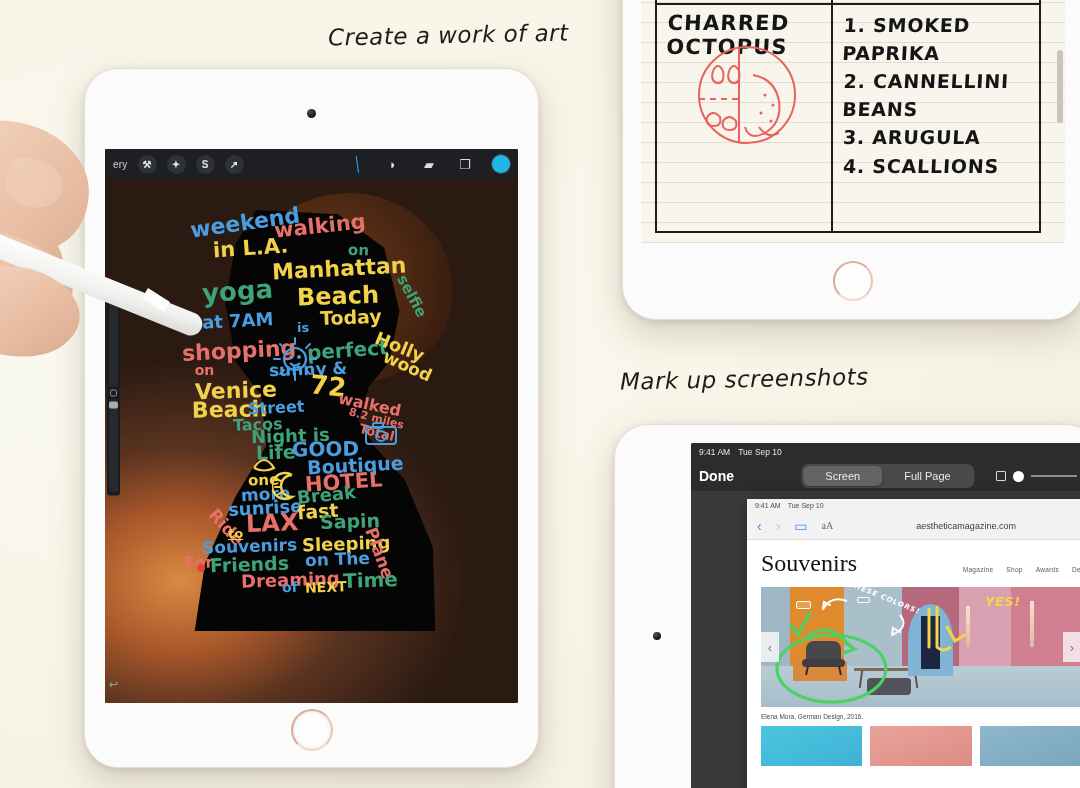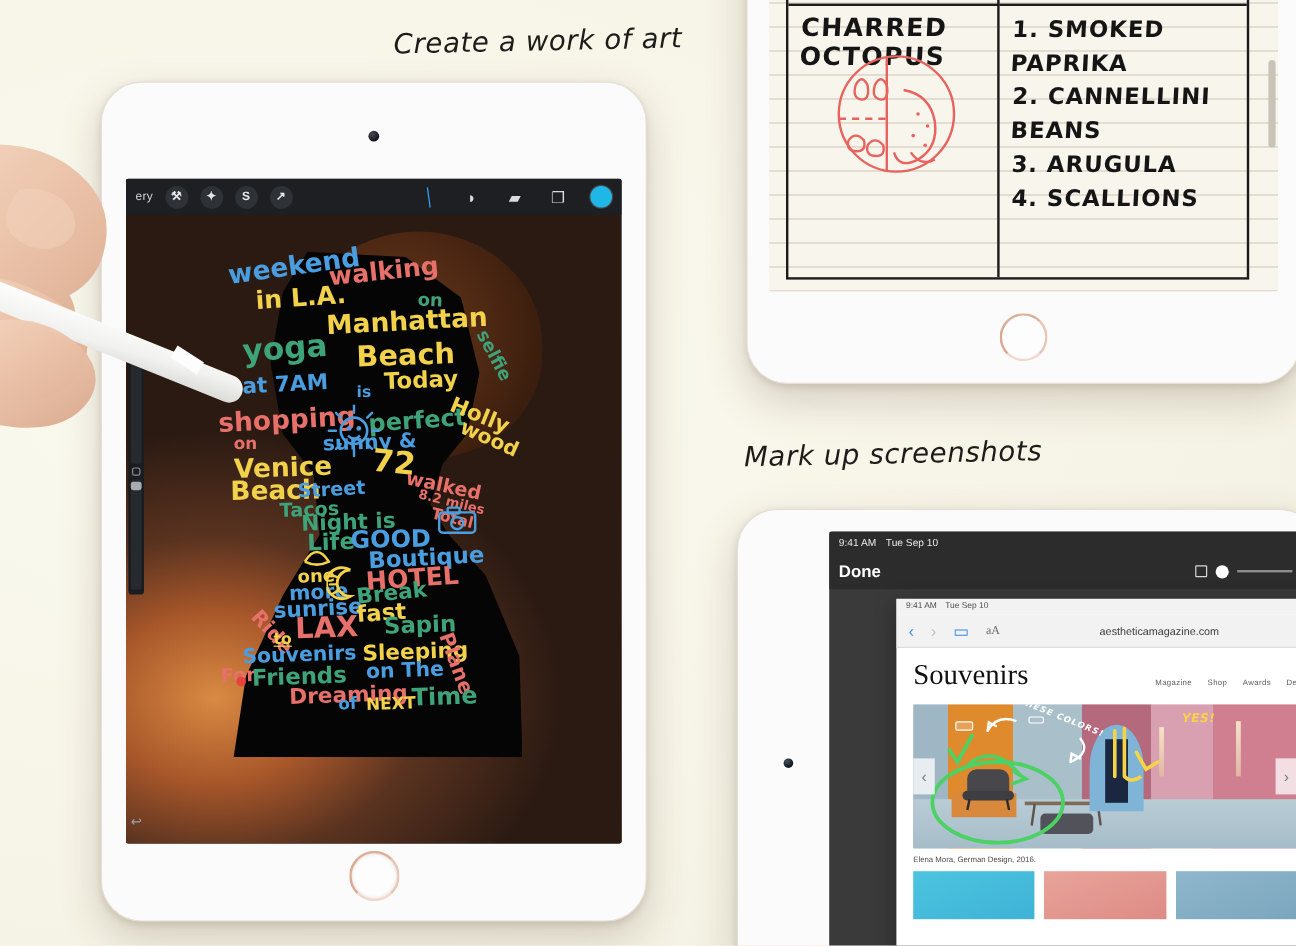--- a/index.html
+++ b/index.html
@@ -218,20 +218,24 @@
     <div id="front-cam-markup"></div>
     <div class="screen">
 
       <div id="markup-statusbar">
         <span>9:41 AM</span>
         <span>Tue Sep 10</span>
       </div>
 
       <div id="markup-toolbar">
         <span id="markup-done">Done</span>
+        <div id="markup-segment">
+          <span class="seg active">Screen</span>
+          <span class="seg">Full Page</span>
+        </div>
         <div id="markup-right">
           <span class="sq-outline"></span>
           <span class="knob"></span>
           <span class="rail"></span>
         </div>
       </div>
 
       <div id="safari-preview">
         <div id="safari-status">
           <span>9:41 AM</span>
@@ -284,21 +288,21 @@
             <path d="M86 14 q-16 -6 -24 8" fill="none" stroke="#fff" stroke-width="2"></path>
             <path d="M62 22 l1 -7 l6 3" fill="none" stroke="#fff" stroke-width="2" stroke-linecap="round"></path>
             <path d="M139 28 q10 12 -8 20" fill="none" stroke="#fff" stroke-width="2"></path>
             <path d="M131 48 l1 -7 l7 4" fill="none" stroke="#fff" stroke-width="2" stroke-linecap="round"></path>
             <path d="M168 22 l0 38 M176 20 l0 40" fill="none" stroke="#f5d546" stroke-width="3" stroke-linecap="round"></path>
             <path d="M176 60 q6 6 14 0" fill="none" stroke="#f5d546" stroke-width="3"></path>
             <path d="M186 40 l8 14 l10 -6" fill="none" stroke="#f5d546" stroke-width="3" stroke-linecap="round"></path>
           </svg>
 
           <div class="annot" style="left:27%;top:6%;font-size:7px;color:#fff;transform:rotate(22deg);letter-spacing:1px;">THESE COLORS!</div>
-          <div class="annot" style="left:70%;top:6%;font-size:10px;color:#f5d546;letter-spacing:.5px;">YES!</div>
+          <div class="annot" style="left:70%;top:6%;font-size:13px;color:#f5d546;letter-spacing:.5px;">YES!</div>
 
           <div class="hero-arrowbtn" style="left:0">‹</div>
           <div class="hero-arrowbtn" style="right:0">›</div>
         </div>
 
         <div id="mag-caption">Elena Mora, German Design, 2016.</div>
 
         <div id="mag-thumbs">
           <div class="thumb" style="background:linear-gradient(160deg,#4cc5e0,#3fb2d6);"></div>
           <div class="thumb" style="background:linear-gradient(160deg,#e8a49a,#dd8b85);"></div>

